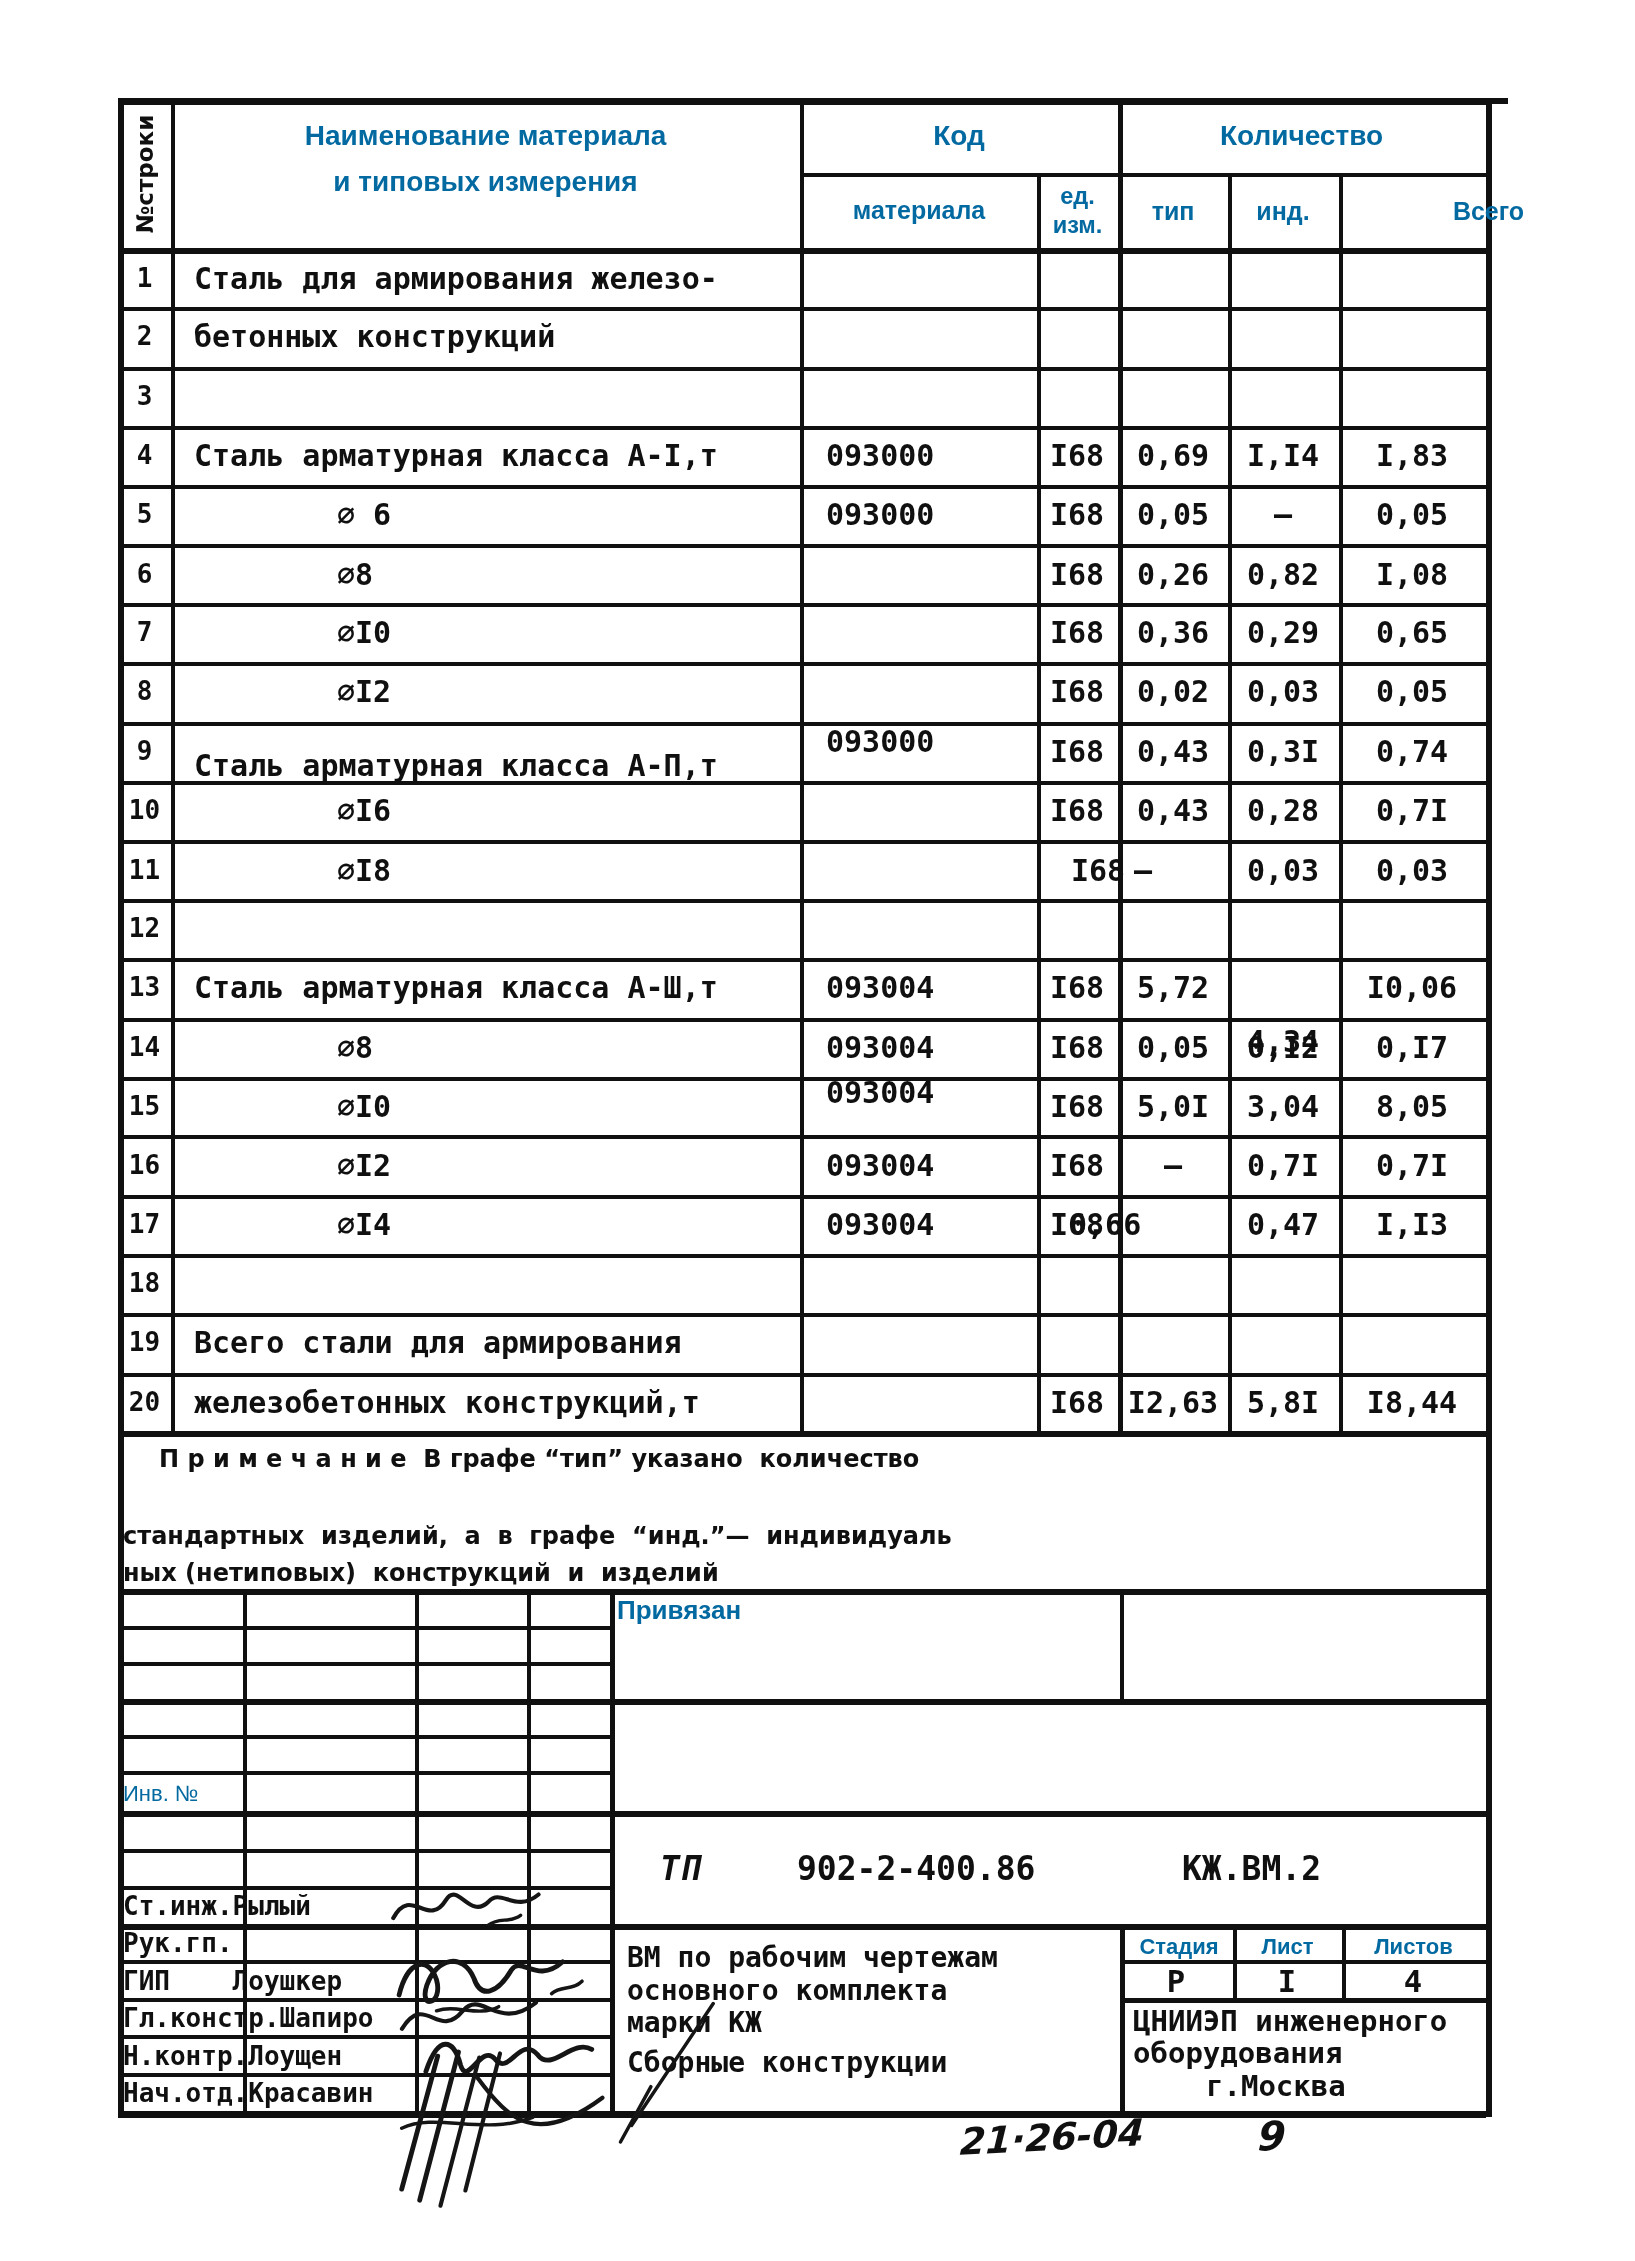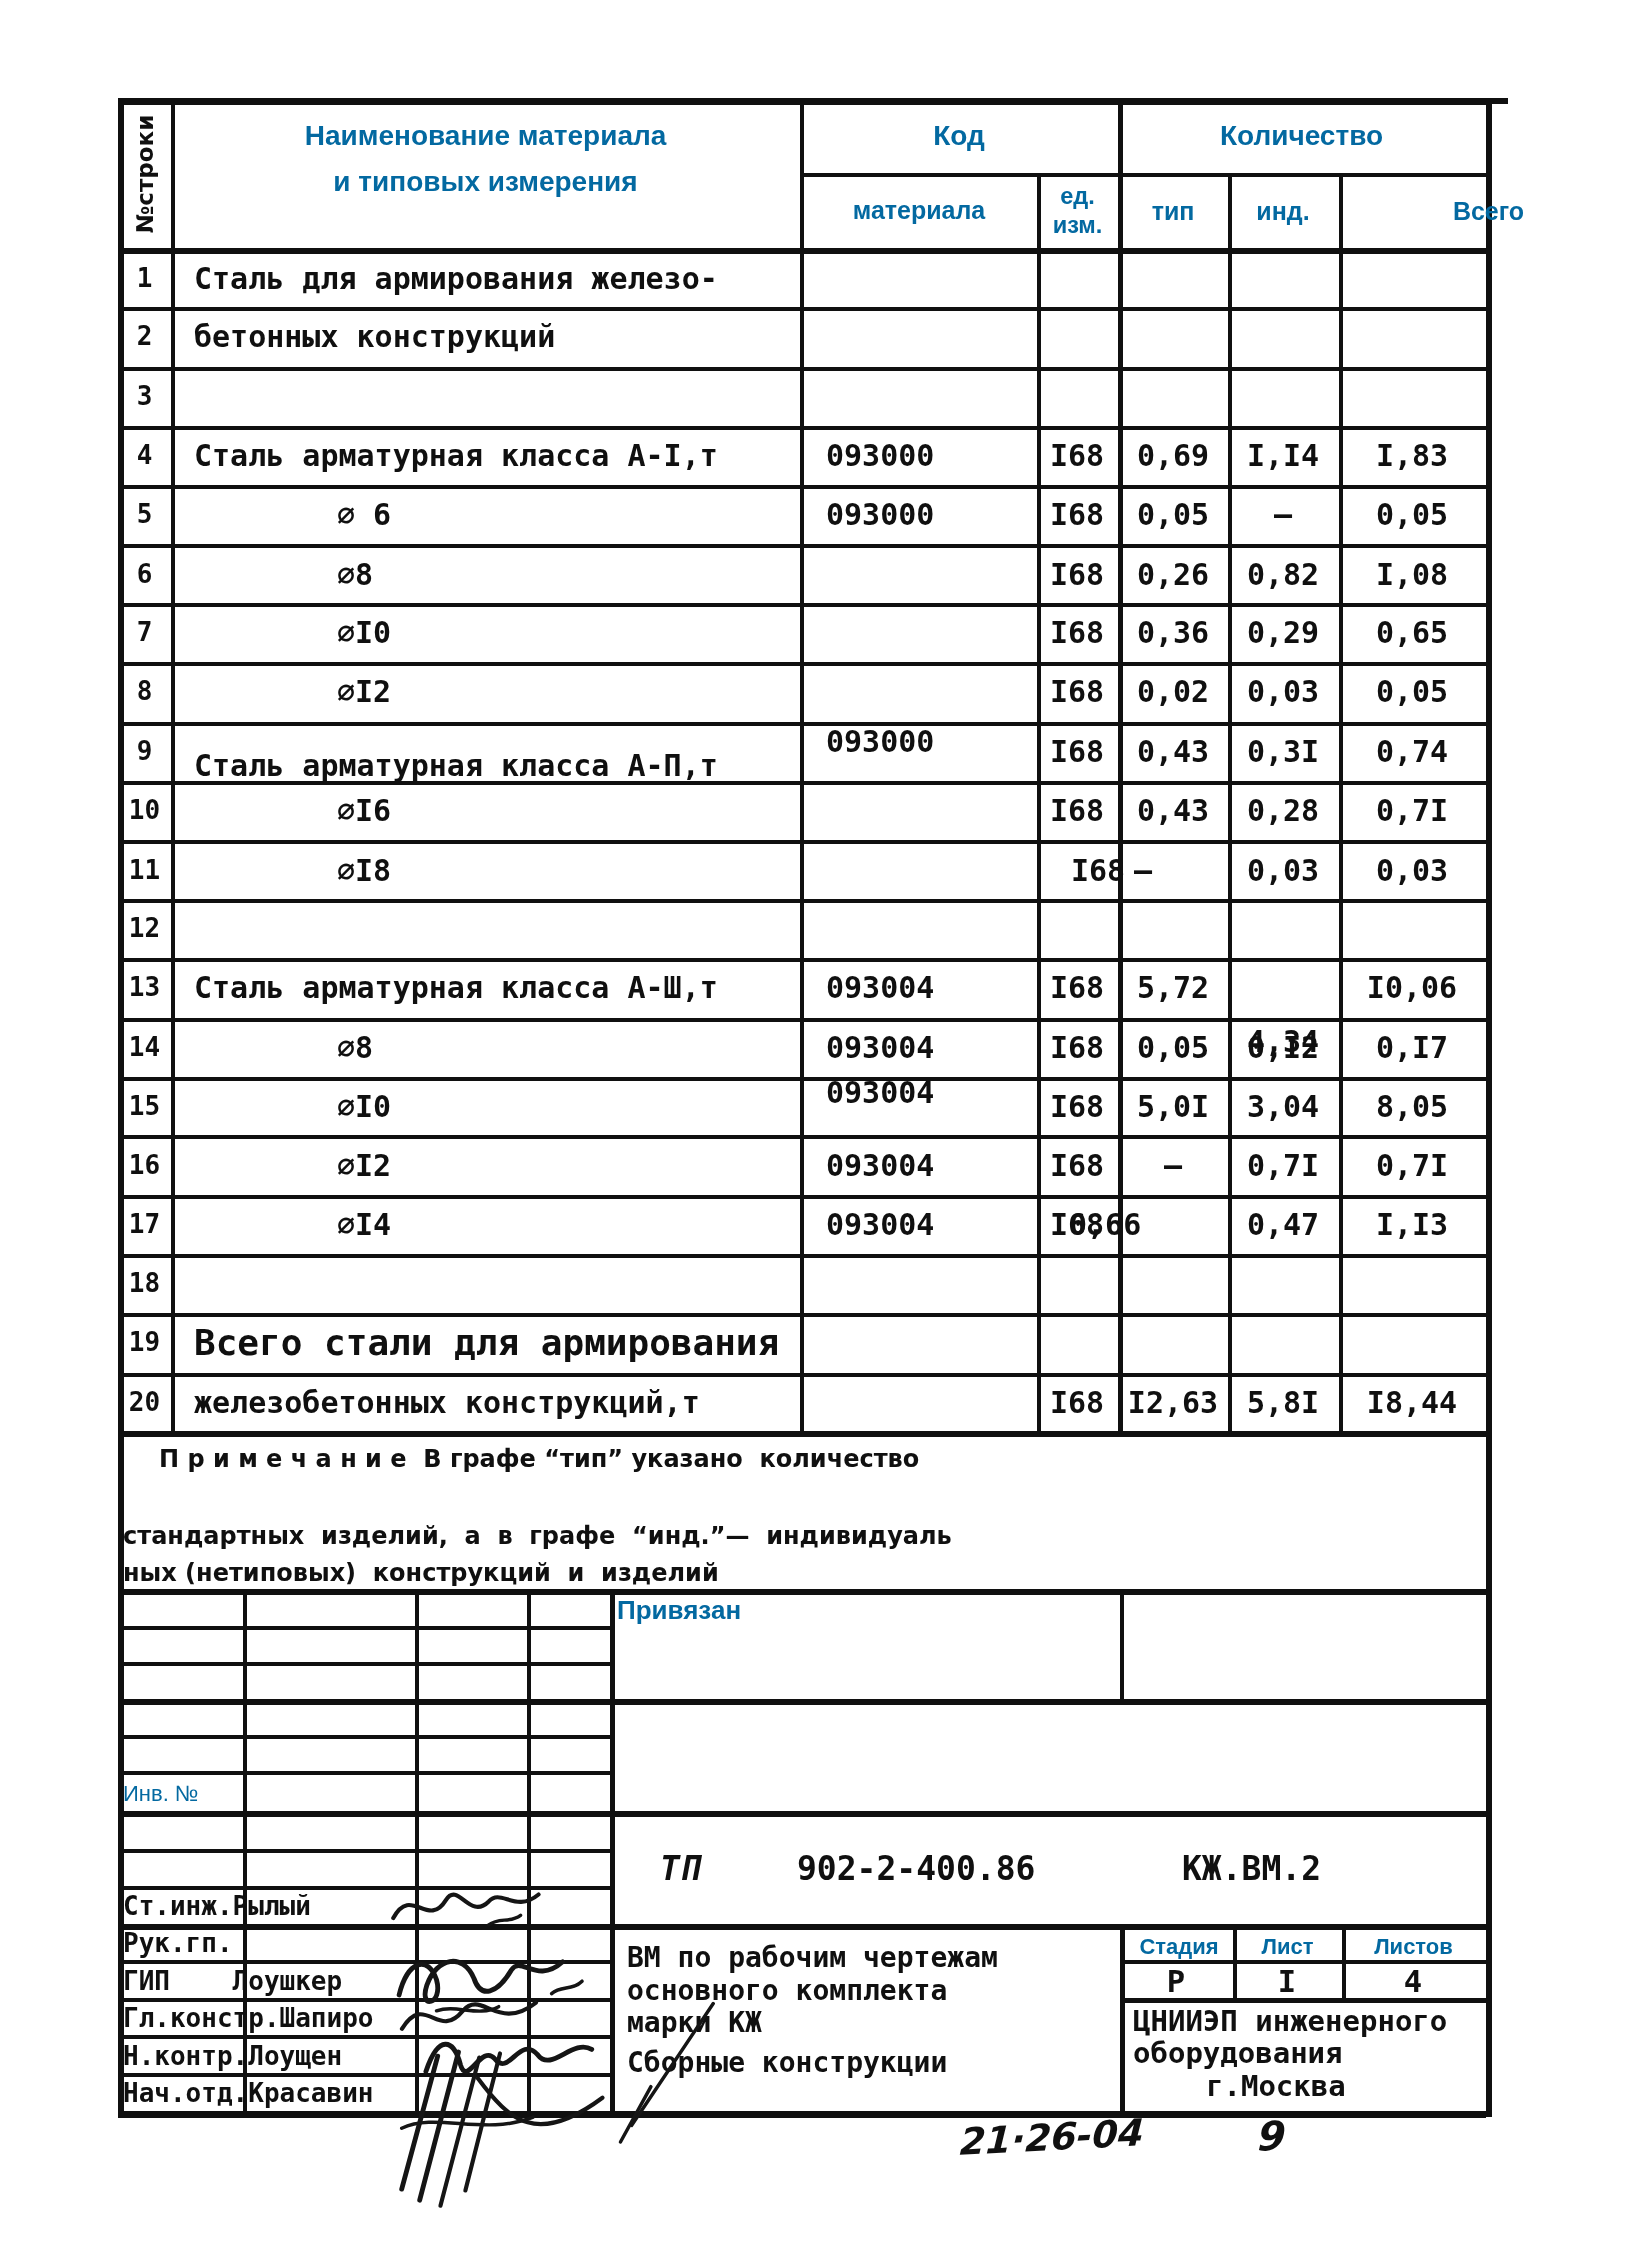--- a/index.html
+++ b/index.html
@@ -194,21 +194,21 @@
       <div class="tw" style="left: 1308px; top: 1146px; width: 208px; text-align: center; font-size: 30px;">0,7I</div>
       <div class="tw" style="left: 103px; top: 1205px; width: 83px; text-align: center; font-size: 26px;">17</div>
       <div class="tw" style="left: 337px; top: 1205px; font-size: 30px;">∅I4</div>
       <div class="tw" style="left: 826px; top: 1205px; font-size: 30px;">093004</div>
       <div class="tw" style="left: 973px; top: 1205px; width: 208px; text-align: center; font-size: 30px;">I68</div>
       <div class="tw" style="left: 1069px; top: 1205px; width: 208px; font-size: 30px;">0,66</div>
       <div class="tw" style="left: 1179px; top: 1205px; width: 208px; text-align: center; font-size: 30px;">0,47</div>
       <div class="tw" style="left: 1308px; top: 1205px; width: 208px; text-align: center; font-size: 30px;">I,I3</div>
       <div class="tw" style="left: 103px; top: 1264px; width: 83px; text-align: center; font-size: 26px;">18</div>
       <div class="tw" style="left: 103px; top: 1323px; width: 83px; text-align: center; font-size: 26px;">19</div>
-      <div class="tw" style="left: 194px; top: 1323px; font-size: 36px;">Всего стали для армирования</div>
+      <div class="tw" style="left: 194px; top: 1323px; font-size: 30px;">Всего стали для армирования</div>
       <div class="tw" style="left: 103px; top: 1383px; width: 83px; text-align: center; font-size: 26px;">20</div>
       <div class="tw" style="left: 194px; top: 1383px; font-size: 30px;">железобетонных конструкций,т</div>
       <div class="tw" style="left: 973px; top: 1383px; width: 208px; text-align: center; font-size: 30px;">I68</div>
       <div class="tw" style="left: 1069px; top: 1383px; width: 208px; text-align: center; font-size: 30px;">I2,63</div>
       <div class="tw" style="left: 1179px; top: 1383px; width: 208px; text-align: center; font-size: 30px;">5,8I</div>
       <div class="tw" style="left: 1308px; top: 1383px; width: 208px; text-align: center; font-size: 30px;">I8,44</div>
     </div>
 
   <div class="note-line" style="left:159px;top:1445px;">П р и м е ч а н и е  В графе “тип” указано  количество</div>
   <div class="note-line" style="left:123px;top:1559px;">ных (нетиповых)  конструкций  и  изделий</div>

